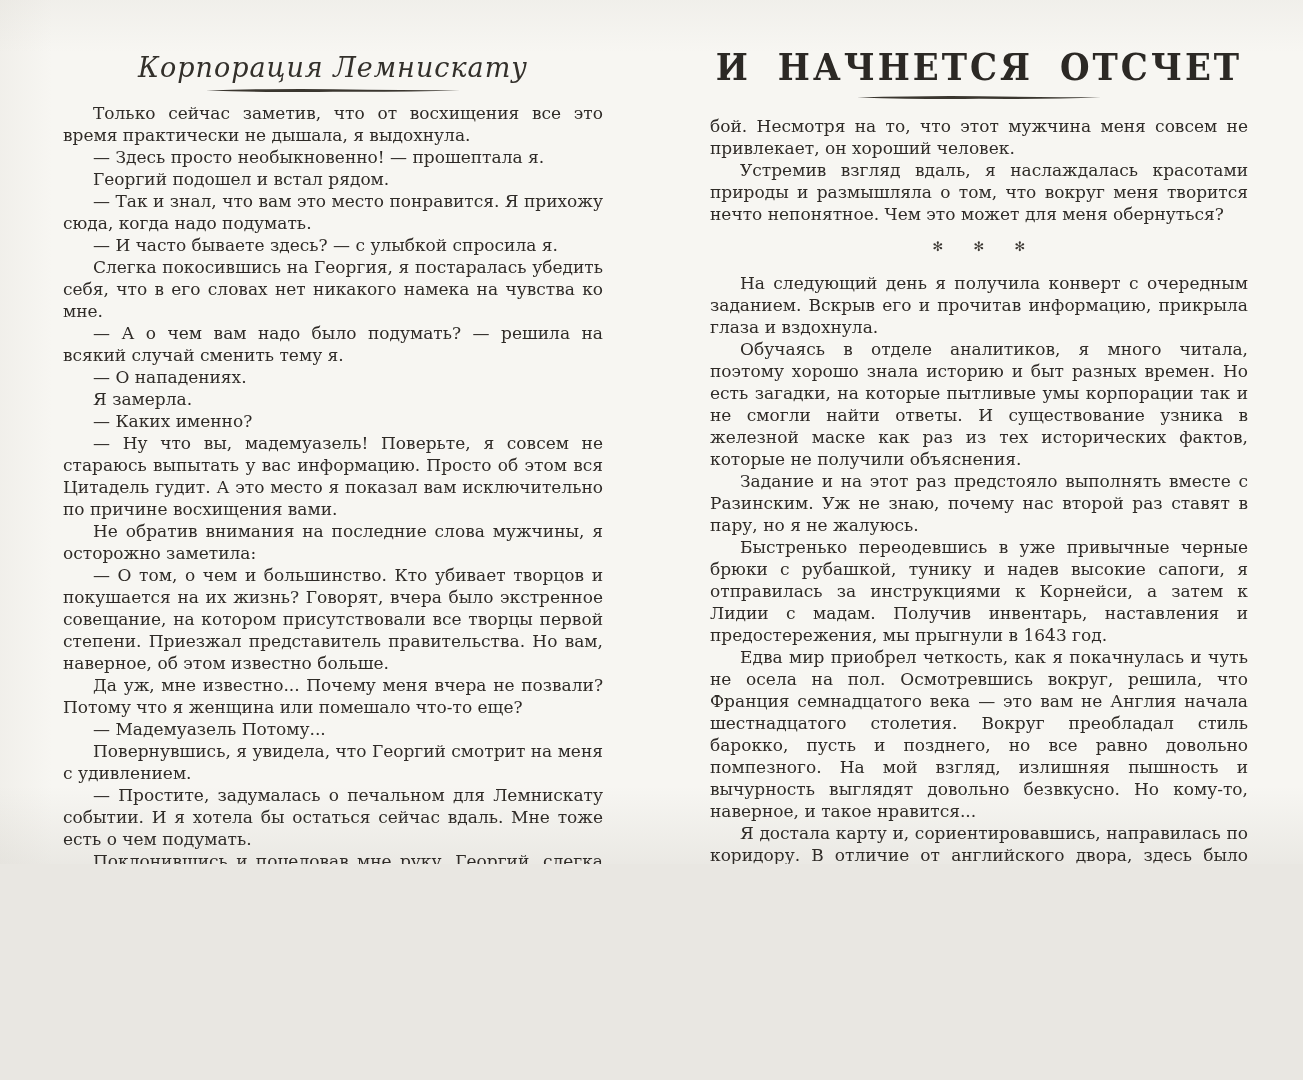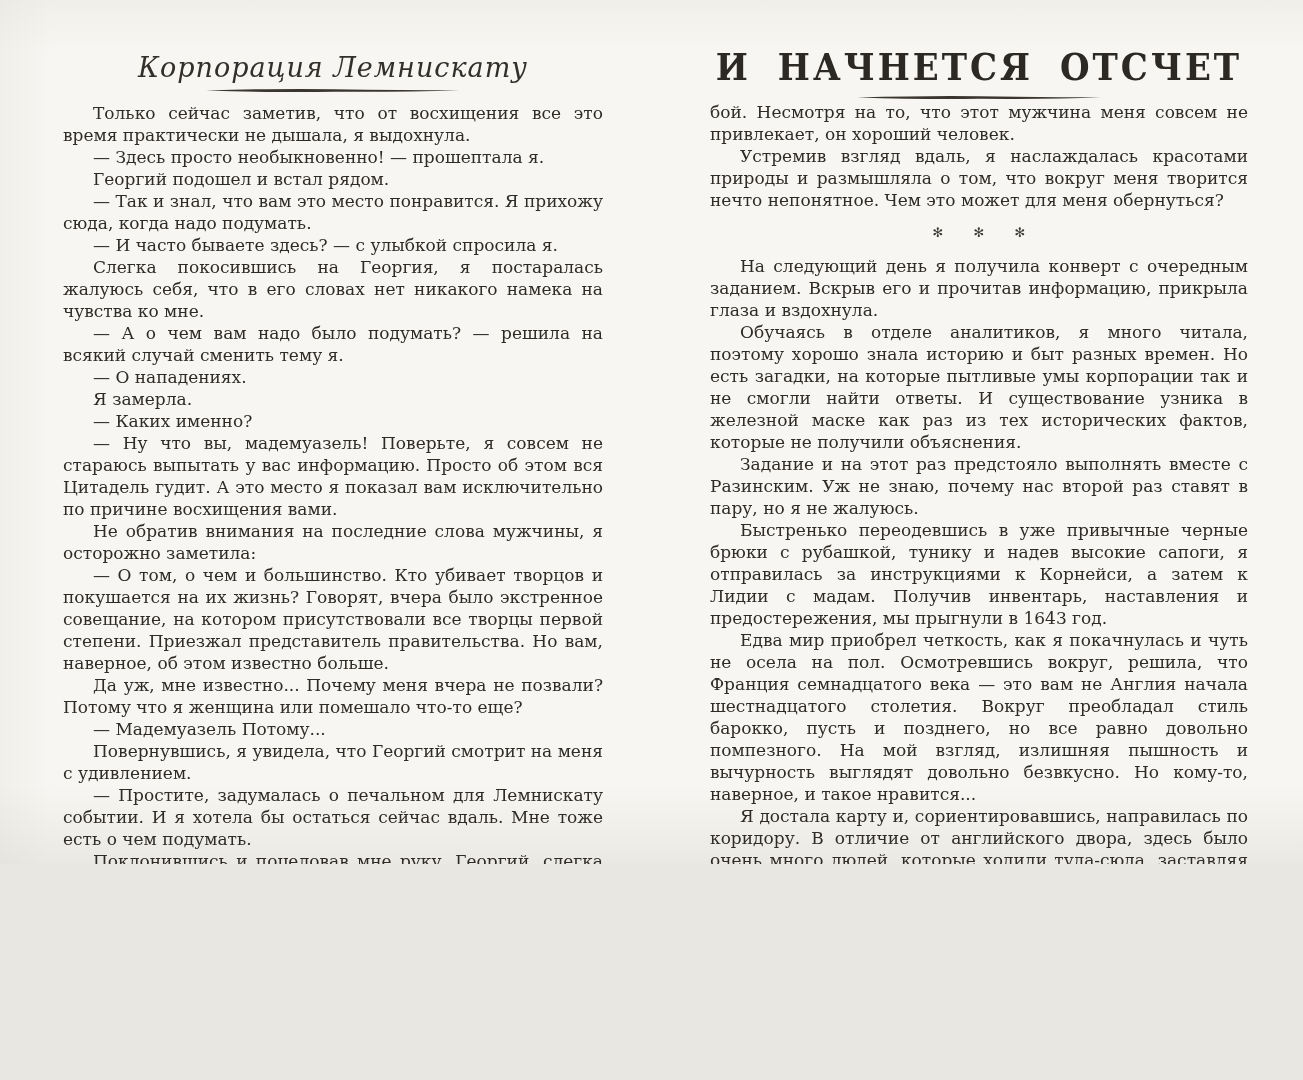--- a/index.html
+++ b/index.html
@@ -54,21 +54,21 @@
   }
   .rule { display: block; margin: 4px auto 0 auto; }
   .page.right .rule { margin-top: 10px; }
 
   .body {
     font-size: 17px;
     line-height: 22px;
     text-align: justify;
   }
   .page.left  .body { margin-top: 8px; }
-  .page.right .body { }
+  .page.right .body { margin-top: 14px; }
 
   .para { margin: 0; }
   .para.indent { text-indent: 30px; }
 
   .separator {
     text-align: center;
     font-family: "DejaVu Sans", sans-serif;
     font-size: 13px;
     letter-spacing: 13px;
     color: #3a3631;
@@ -97,21 +97,21 @@
       <svg class="rule" width="258" height="7" viewBox="0 0 258 7">
         <path d="M2,3.5 Q80,1.2 129,2.2 Q200,3.2 256,3.2 Q200,5.2 129,4.8 Q80,5.8 2,3.5 Z" fill="#3a362f"></path>
       </svg>
     </header>
     <div class="body">
         <p class="para indent">Только сейчас заметив, что от восхищения все это время практически не дышала, я выдохнула.</p>
         <p class="para indent">— Здесь просто необыкновенно! — прошептала я.</p>
         <p class="para indent">Георгий подошел и встал рядом.</p>
         <p class="para indent">— Так и знал, что вам это место понравится. Я прихожу сюда, когда надо подумать.</p>
         <p class="para indent">— И часто бываете здесь? — с улыбкой спросила я.</p>
-        <p class="para indent">Слегка покосившись на Георгия, я постаралась жалуюсь себя, что в его словах нет никакого намека на чувства ко мне.</p>
+        <p class="para indent">Слегка покосившись на Георгия, я постаралась убедить себя, что в его словах нет никакого намека на чувства ко мне.</p>
         <p class="para indent">— А о чем вам надо было подумать? — решила на всякий случай сменить тему я.</p>
         <p class="para indent">— О нападениях.</p>
         <p class="para indent">Я замерла.</p>
         <p class="para indent">— Каких именно?</p>
         <p class="para indent">— Ну что вы, мадемуазель! Поверьте, я совсем не стараюсь выпытать у вас информацию. Просто об этом вся Цитадель гудит. А это место я показал вам исключительно по причине восхищения вами.</p>
         <p class="para indent">Не обратив внимания на последние слова мужчины, я осторожно заметила:</p>
         <p class="para indent">— О том, о чем и большинство. Кто убивает творцов и покушается на их жизнь? Говорят, вчера было экстренное совещание, на котором присутствовали все творцы первой степени. Приезжал представитель правительства. Но вам, наверное, об этом известно больше.</p>
         <p class="para indent">Да уж, мне известно... Почему меня вчера не позвали? Потому что я женщина или помешало что-то еще?</p>
         <p class="para indent">— Мадемуазель Потому...</p>
         <p class="para indent">Повернувшись, я увидела, что Георгий смотрит на меня с удивлением.</p>

